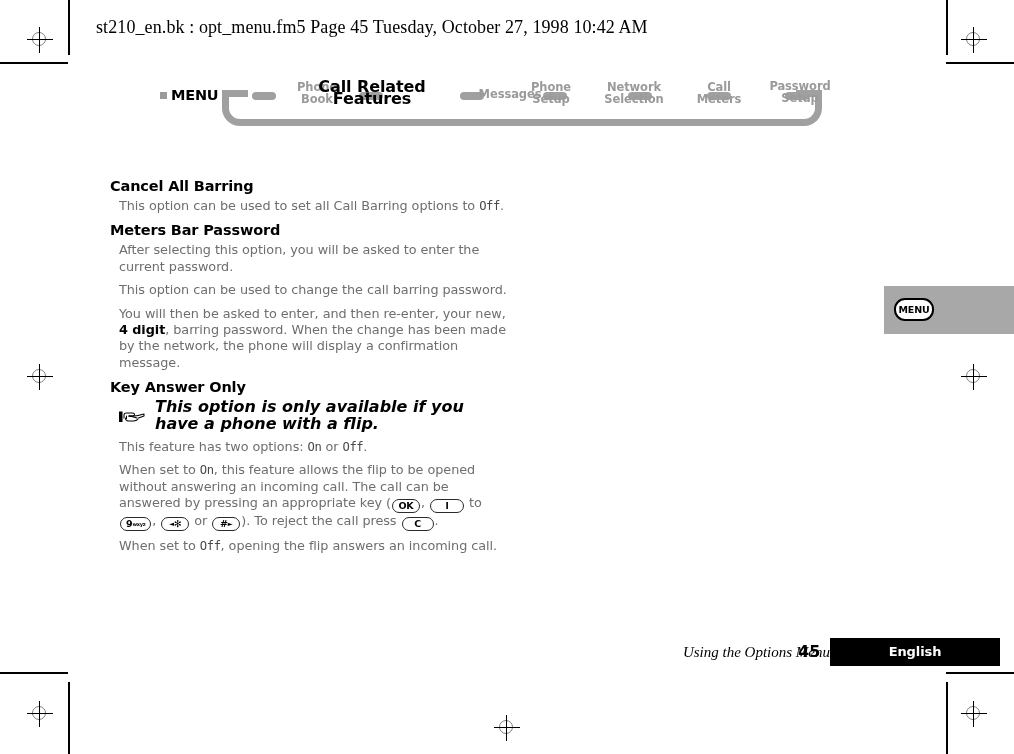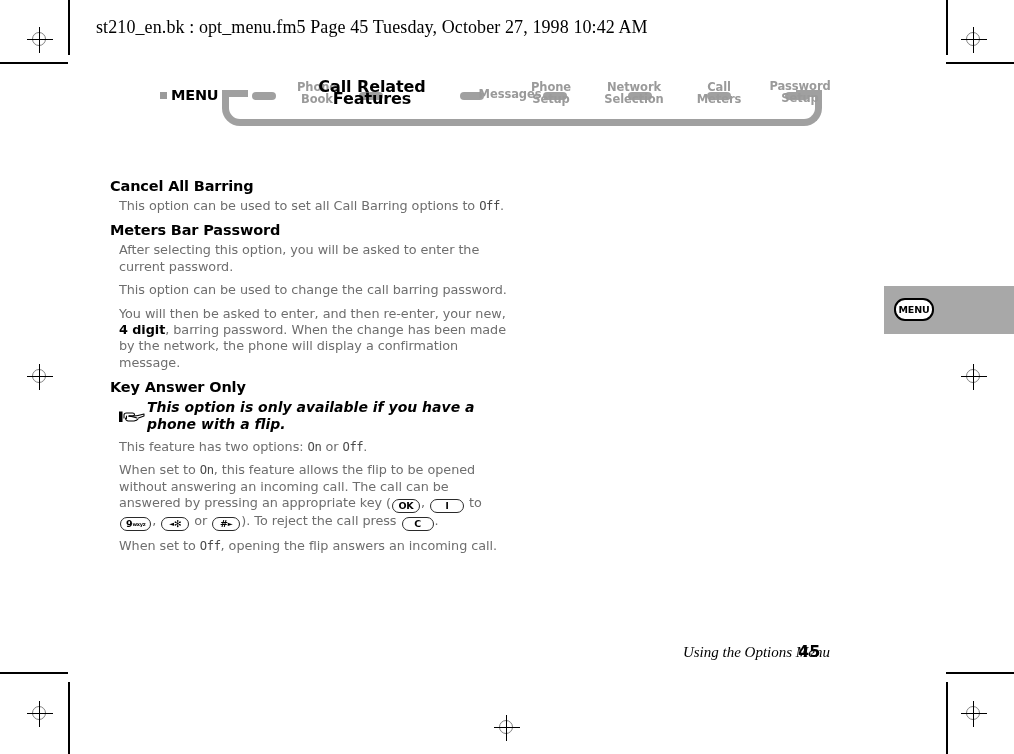--- a/index.html
+++ b/index.html
@@ -170,28 +170,28 @@
     color: #4a4a4a;
     letter-spacing: -0.4px;
   }
   .bold-inline {
     font-weight: bold;
     color: #000;
   }
   .note {
     margin: 0 0 7px 0;
     padding-left: 9px;
-    font-size: 14px;
+    font-size: 16px;
     line-height: 16.4px;
     color: #000;
     font-style: italic;
     font-weight: bold;
     display: flex;
     align-items: center;
-    gap: 2px;
+    gap: 10px;
   }
   .hand-icon {
     display: inline-block;
     width: 26px;
     height: 14px;
     flex: 0 0 auto;
     position: relative;
     top: 1px;
   }
 
@@ -429,13 +429,16 @@
   <p class="body"><span>When set to </span><span class="mono">Off</span><span>, opening the flip answers an incoming call.</span></p>
 </div>
 
 <div class="side-tab">
   <div class="keycap">MENU</div>
 </div>
 
 <div class="footer">
   <div class="chapter">Using the Options Menu</div>
   <div class="pageno">45</div>
+  <div class="langbar">
+    <div class="lang">English</div>
+  </div>
 </div>
 
 </body></html>

